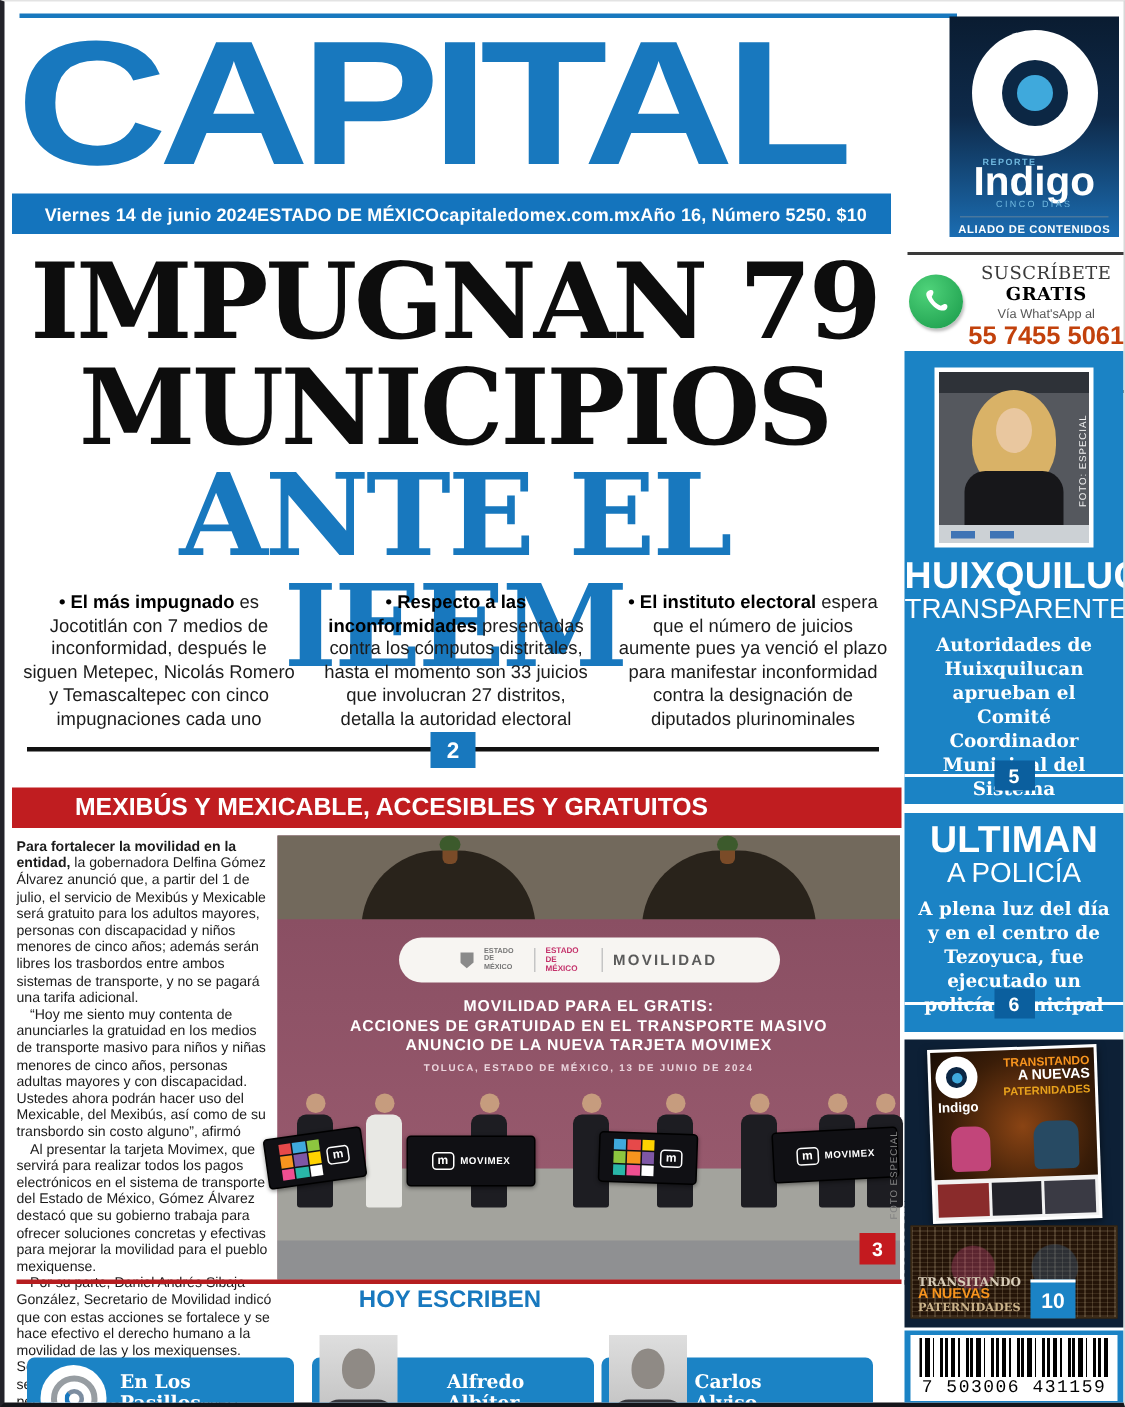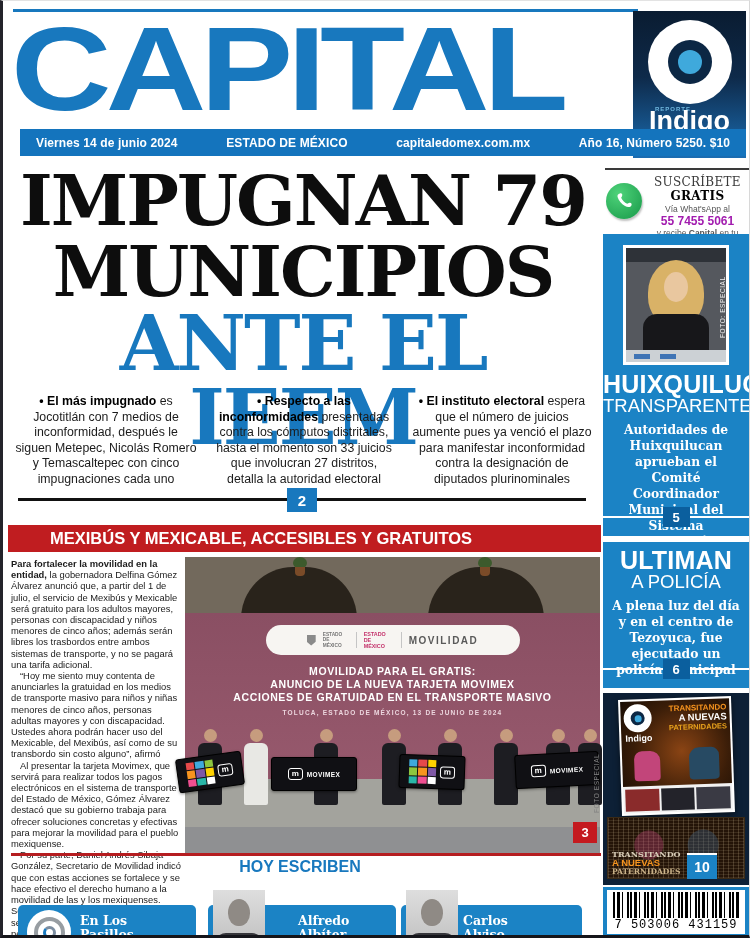--- a/index.html
+++ b/index.html
@@ -24,23 +24,23 @@
   .ind-circle { width:84px; height:84px; margin:9px auto 0; background:#fff; border-radius:50%; display:flex; align-items:center; justify-content:center; }
   .ind-circle-mid { width:44px; height:44px; background:#0c2744; border-radius:50%; display:flex; align-items:center; justify-content:center; }
   .ind-circle-dot { width:24px; height:24px; background:#3fa9dc; border-radius:50%; }
   .ind-reporte { font-size:6px; color:#6fb7de; font-weight:bold; letter-spacing:1px; text-align:left; margin:2px 0 0 22px; }
   .ind-name { font-size:27px; color:#fff; font-weight:bold; line-height:22px; margin-top:-2px; }
   .ind-tag { font-size:6px; color:#6fb7de; letter-spacing:1.6px; margin-top:2px; }
   .ind-sep { border-top:1px solid #48779e; margin:4px 7px 3px; }
   .ind-aliado { font-size:7.5px; color:#fff; font-weight:bold; letter-spacing:0.4px; }
 
   .datebar {
-    position:absolute; left:5px; top:128px; width:726px; height:27px; background:#1474bd;
-    display:flex; align-items:center; justify-content:space-between; padding:0 16px;
-    color:#fff; font-weight:bold; font-size:12px; letter-spacing:0.1px;margin-left:12px;
+    position:absolute; left:5px; top:128px; width:586px; height:27px; background:#1474bd;
+    display:flex; align-items:center; justify-content:flex-end; padding:0 16px;
+    color:#fff; font-weight:bold; font-size:12px; letter-spacing:0.1px;
   }
 
   
   .headline { position:absolute; left:0; top:164px; width:600px; text-align:center; font-family:"DejaVu Serif",serif; font-weight:bold; }
   .hl1,.hl2 { font-size:70px; line-height:71px; color:#0d0d0d; letter-spacing:-2px; }
   .hl3 { font-size:76px; line-height:74px; color:#1878be; letter-spacing:-2px; }
 
   .bullets { position:absolute; left:12px; top:393px; width:578px; display:flex; gap:16px; }
   .bullet { flex:1; text-align:center; font-size:12.3px; line-height:15.6px; color:#1c1c1c; }
   .bullet b { color:#000; }
@@ -48,21 +48,21 @@
   .rule2 { position:absolute; left:15px; top:497px; width:568px; border-top:3px solid #111; }
   .badge2 { position:absolute; left:50%; top:-13px; transform:translateX(-50%); width:30px; height:24px; background:#1878be; color:#fff; font-weight:bold; font-size:15px; display:flex; align-items:center; justify-content:center; }
 
   
   .subscribe { position:absolute; left:602px; top:167px; width:145px; border-top:2px solid #3a3a3a; border-bottom:2px solid #3a3a3a; padding:5px 0 6px; }
   .wa-icon { position:absolute; left:1px; top:13px; width:36px; height:36px; border-radius:50%; background:radial-gradient(circle at 35% 30%,#4fd37a,#179848); display:flex; align-items:center; justify-content:center; box-shadow:1px 2px 2px rgba(0,0,0,0.25); }
   .sub-texts { margin-left:40px; text-align:center; }
   .sub1 { font-family:"DejaVu Serif",serif; font-size:12px; color:#3a3a3a; letter-spacing:0.3px; }
   .sub1 b { color:#000; }
   .sub2 { font-size:8.5px; color:#555; margin-top:1px; }
-  .subphone { font-size:12px; color:#a21caf; font-weight:bold; }
+  .subphone { font-size:17px; color:#c2410c; font-weight:bold; }
   .sub3 { font-size:8.5px; color:#555; }
 
   
   .banner { position:absolute; left:5px; top:524px; width:593px; height:27px; background:#c01d20; color:#fff; font-weight:bold; font-size:16.5px; line-height:27px; padding-left:42px; }
   .article { position:absolute; left:8px; top:557px; width:170px; font-size:9.4px; line-height:11.2px; color:#1b1b1b; }
   .article p + p { text-indent:9px; }
   .article .lead-bold { font-weight:bold; }
 
   .photo { position:absolute; left:182px; top:556px; width:415px; height:296px; background:#8d5166; }
   .arches { position:absolute; left:0; top:0; right:0; height:56px; background:#72695c; overflow:hidden; }
@@ -246,22 +246,22 @@
       <div class="pill">
         <span class="pill-shield"></span>
         <span class="pill-txt1">ESTADO DE MÉXICO</span>
         <span class="pill-div"></span>
         <span class="pill-txt2">ESTADO DE MÉXICO</span>
         <span class="pill-div"></span>
         <span class="pill-txt3">MOVILIDAD</span>
       </div>
       <div class="ptitles">
         <div class="ptitle">MOVILIDAD PARA EL GRATIS:</div>
+        <div class="ptitle">ACCIONES DE GRATUIDAD EN EL TRANSPORTE MASIVO</div>
         <div class="ptitle">ANUNCIO DE LA NUEVA TARJETA MOVIMEX</div>
-        <div class="ptitle">ACCIONES DE GRATUIDAD EN EL TRANSPORTE MASIVO</div>
         <div class="plocation">TOLUCA, ESTADO DE MÉXICO, 13 DE JUNIO DE 2024</div>
       </div>
     </div>
     <div class="stage"></div>
 
     <div class="fig" style="left:12px;">
         <div class="head"></div>
         <div class="torso"></div>
       </div>
     <div class="fig shirt" style="left:58px;">

